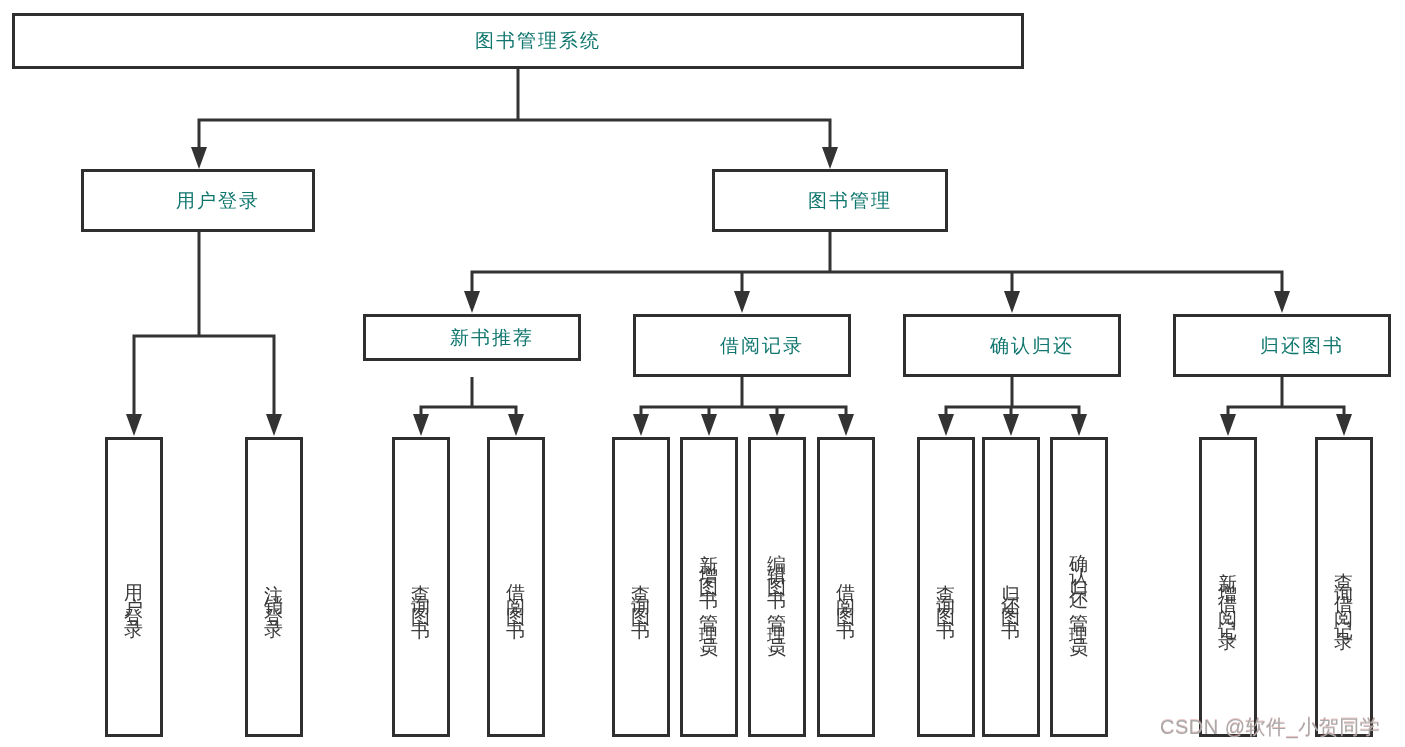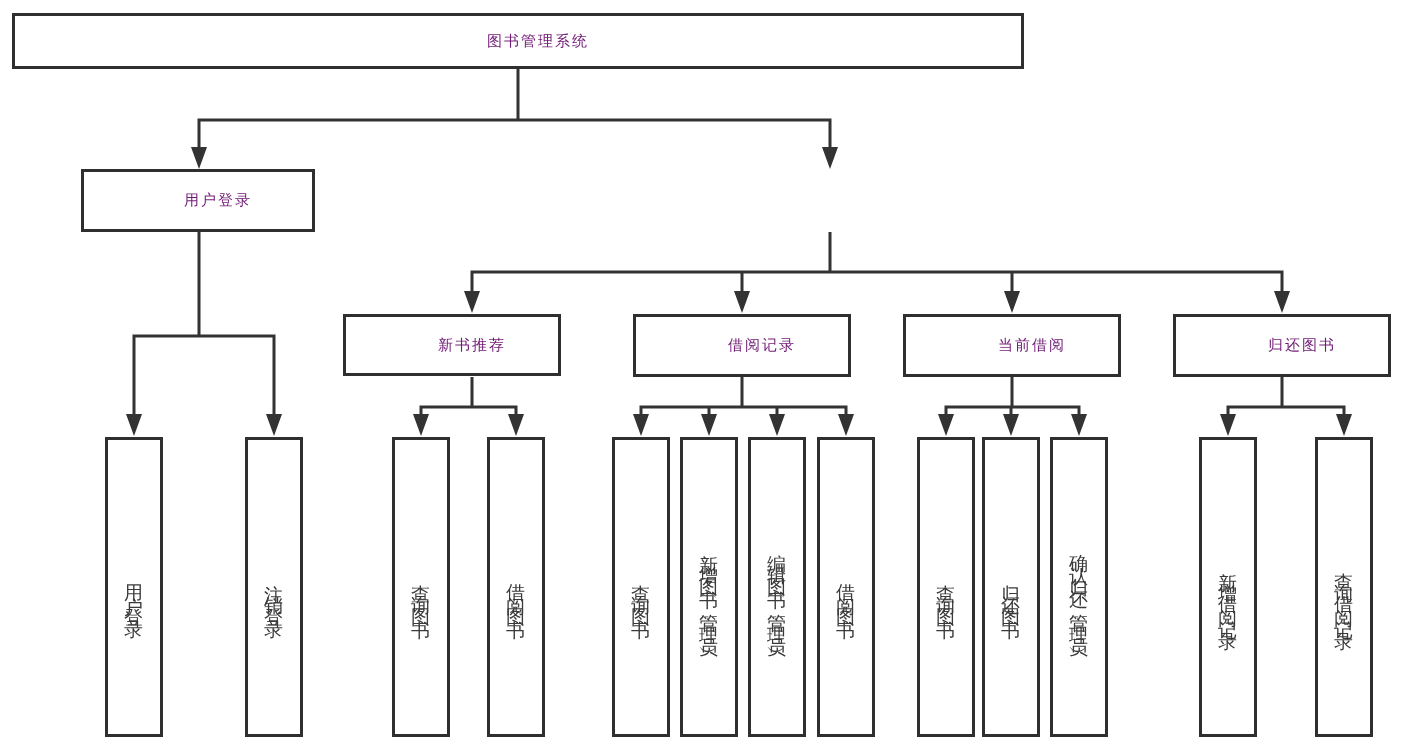--- a/index.html
+++ b/index.html
@@ -5,21 +5,21 @@
   html,body{margin:0;padding:0;background:#fff;}
   .canvas{
     position:relative;width:1405px;height:747px;background:#ffffff;overflow:hidden;
     font-family:"Liberation Sans","DejaVu Sans",sans-serif;
   }
   .connectors{position:absolute;left:0;top:0;pointer-events:none;}
   .hbox{
     position:absolute;box-sizing:border-box;background:#fff;
     border:3px solid #2f2f2f;
     display:flex;align-items:center;justify-content:center;
-    font-size:15px;letter-spacing:2px;color:#701a75;
+    font-size:19px;letter-spacing:2px;color:#0f766e;
     white-space:nowrap;
     padding-left:40px;
   }
   .leaf{
     position:absolute;top:437px;width:58px;height:300px;box-sizing:border-box;
     background:#fff;border:3px solid #2f2f2f;
     display:flex;align-items:center;justify-content:center;
   }
   .leaf .vtext{
     writing-mode:vertical-rl;text-orientation:mixed;
@@ -56,24 +56,25 @@
       M633 414 L649 414 L641 436 Z  M701 414 L717 414 L709 436 Z
       M769 414 L785 414 L777 436 Z  M838 414 L854 414 L846 436 Z
       M938 414 L954 414 L946 436 Z  M1003 414 L1019 414 L1011 436 Z
       M1071 414 L1087 414 L1079 436 Z
       M1220 414 L1236 414 L1228 436 Z  M1336 414 L1352 414 L1344 436 Z"></path>
   </svg>
 
   <div class="hbox" style="left:12px;top:13px;width:1012px;height:56px">图书管理系统</div>
 
   <div class="hbox" style="left:81px;top:169px;width:234px;height:63px">用户登录</div>
+  <div class="hbox" style="left:712px;top:169px;width:236px;height:63px">图书管理</div>
 
-  <div class="hbox" style="left:343px;top:314px;width:218px;height:62px">新书推荐</div>
+  <div class="hbox" style="left:363px;top:314px;width:218px;height:47px">新书推荐</div>
   <div class="hbox" style="left:633px;top:314px;width:218px;height:63px">借阅记录</div>
-  <div class="hbox" style="left:903px;top:314px;width:218px;height:63px">当前借阅</div>
+  <div class="hbox" style="left:903px;top:314px;width:218px;height:63px">确认归还</div>
   <div class="hbox" style="left:1173px;top:314px;width:218px;height:63px">归还图书</div>
 
   <div class="leaf" style="left:105px">
     <span class="vtext">用户登录</span>
   </div>
   <div class="leaf" style="left:245px">
     <span class="vtext">注销登录</span>
   </div>
 
   <div class="leaf" style="left:392px">
@@ -106,14 +107,15 @@
     <span class="vtext">确认归还（管理员）</span>
   </div>
 
   <div class="leaf" style="left:1199px">
     <span class="vtext">新增借阅记录</span>
   </div>
   <div class="leaf" style="left:1315px">
     <span class="vtext">查询借阅记录</span>
   </div>
 
+  <div class="watermark">CSDN @软件_小贺同学</div>
 
 </div>
 
 </body></html>

